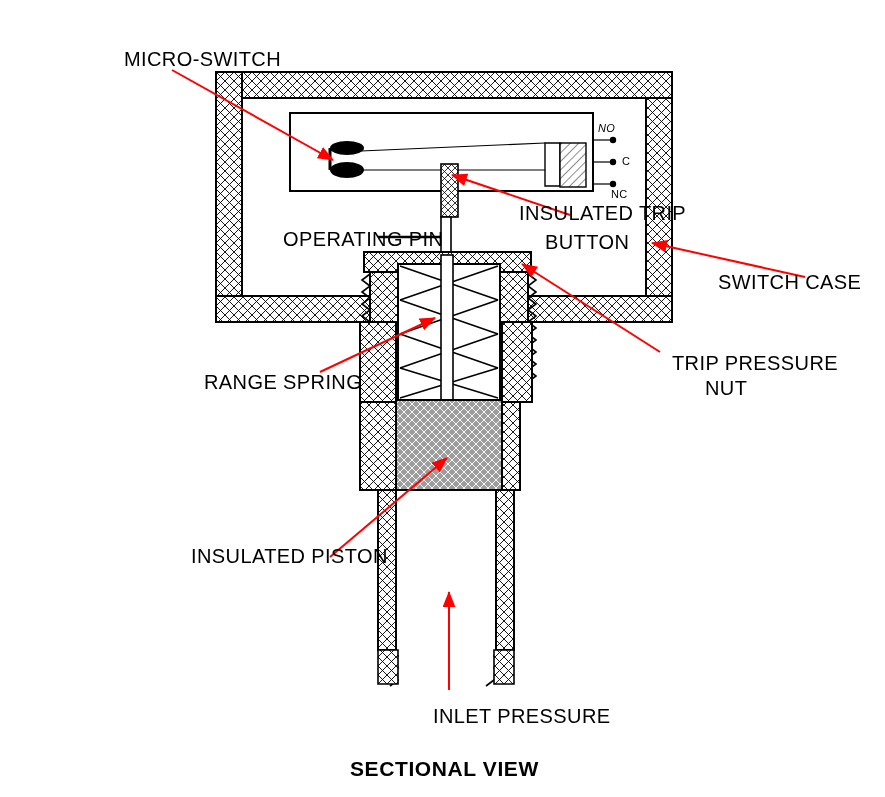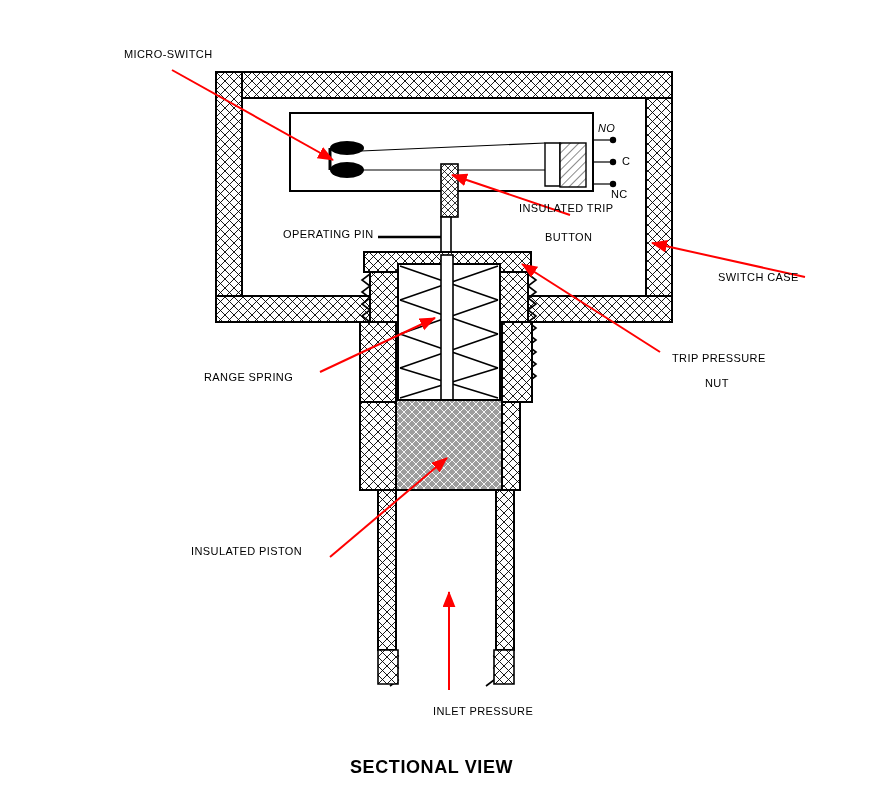--- a/index.html
+++ b/index.html
@@ -25,33 +25,33 @@
   svg.layer {
     position: absolute;
     left: 0;
     top: 0;
     width: 885px;
     height: 797px;
   }
   .lbl {
     position: absolute;
     font-family: "Liberation Sans", sans-serif;
-    font-size: 11px;
+    font-size: 20px;
     letter-spacing: 0.4px;
     color: #000;
     white-space: nowrap;
   }
   .lbl.small {
     font-size: 11px;
     letter-spacing: 0.2px;
   }
   .title {
     position: absolute;
     font-family: "Liberation Sans", sans-serif;
-    font-size: 18px;
+    font-size: 21px;
     font-weight: bold;
     letter-spacing: 0.6px;
     color: #000;
     white-space: nowrap;
   }
 </style>
 </head>
 <body>
 
 <div id="diagram-root">

